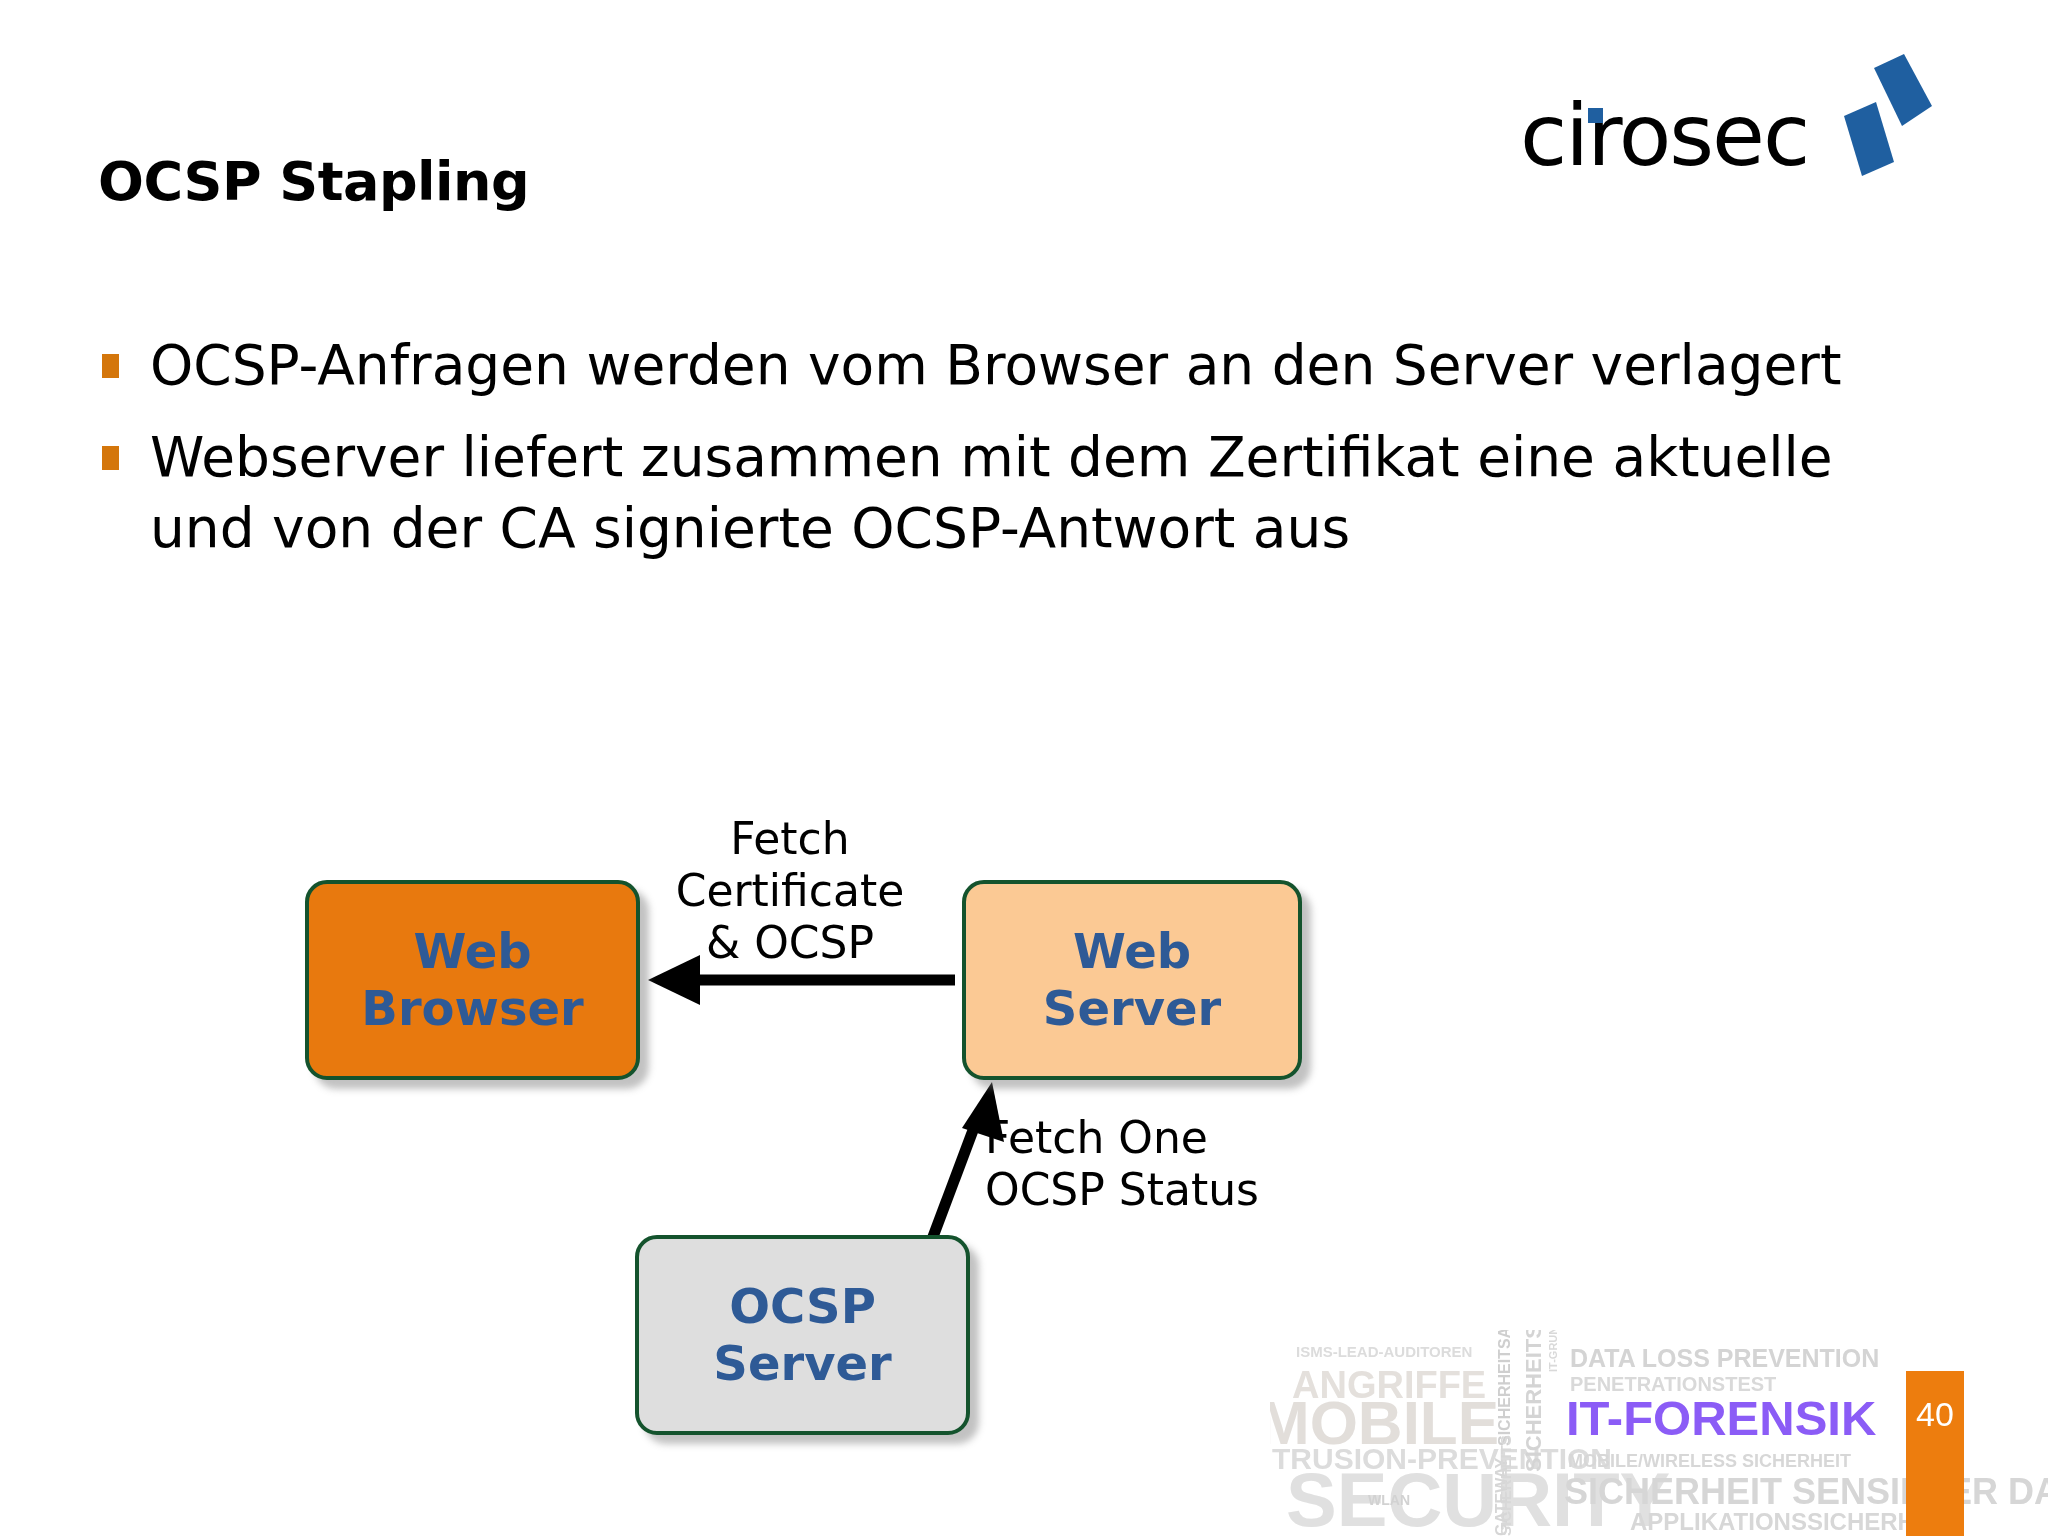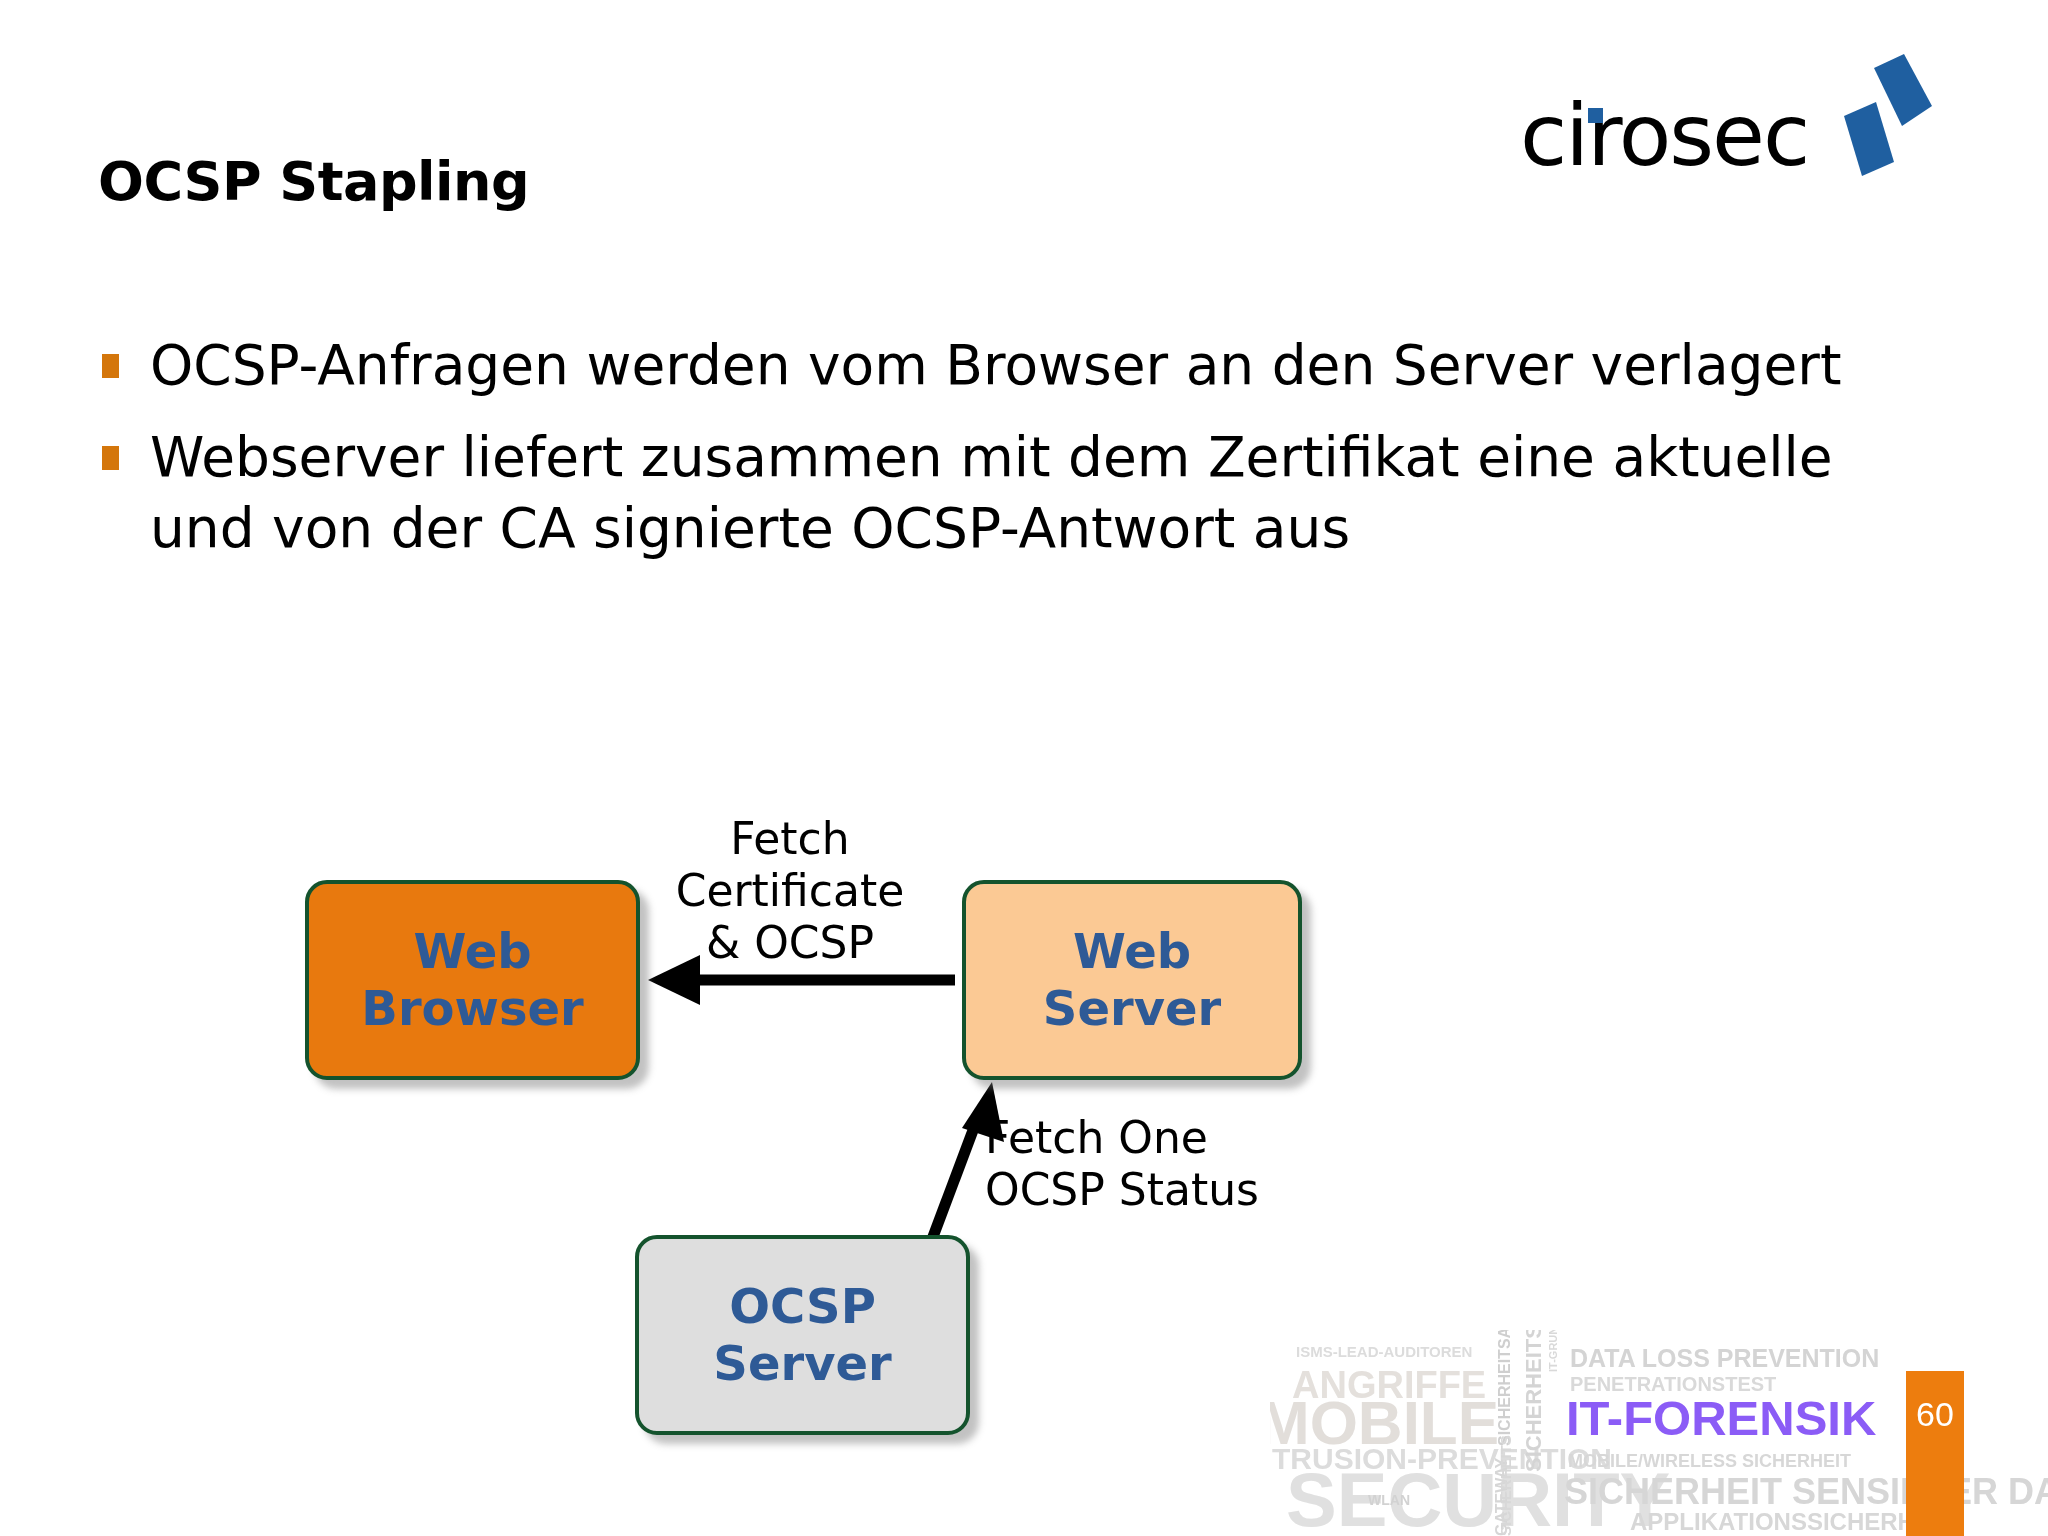--- a/index.html
+++ b/index.html
@@ -275,16 +275,16 @@
     <span style="left:300px; top:16px;  font-size:25px; color:#D4D4D4;">DATA LOSS PREVENTION</span>
     <span style="left:300px; top:44px;  font-size:20px; color:#D9D9D9;">PENETRATIONSTEST</span>
     <span style="left:296px; top:64px;  font-size:49px; color:#8b5cf6;">IT-FORENSIK</span>
     <span style="left:298px; top:122px; font-size:18px; color:#D7D7D7;">MOBILE/WIRELESS SICHERHEIT</span>
     <span style="left:294px; top:144px; font-size:36px; color:#D6D6D6;">SICHERHEIT SENSIBLER DATEN</span>
     <span style="left:360px; top:180px; font-size:24px; color:#D7D7D7;">APPLIKATIONSSICHERHEIT</span>
 
   </div>
 
   <div id="page-number-bar">
-    <span id="page-number-text">60</span>
+    <span id="page-number-text">40</span>
   </div>
 
 </div>
 
 </body></html>

